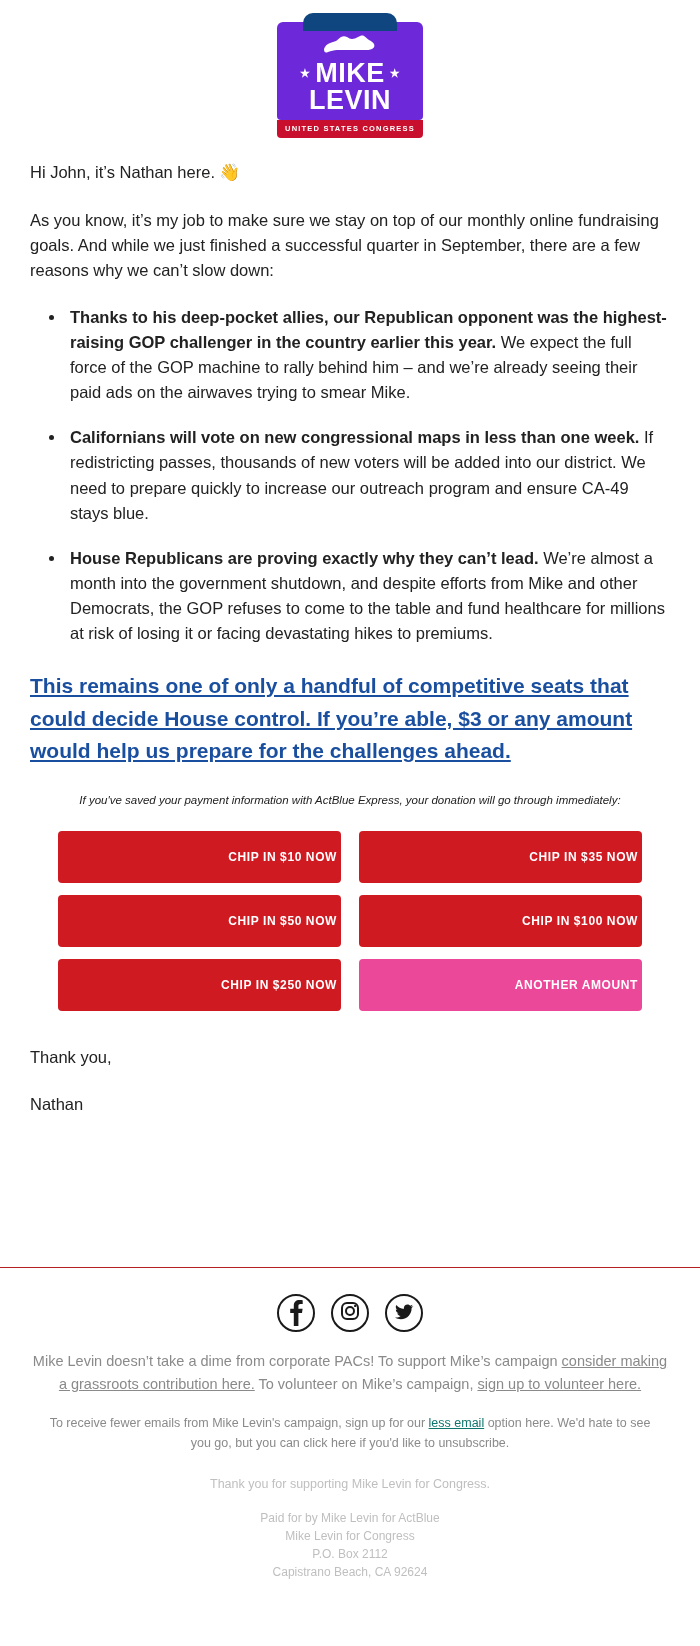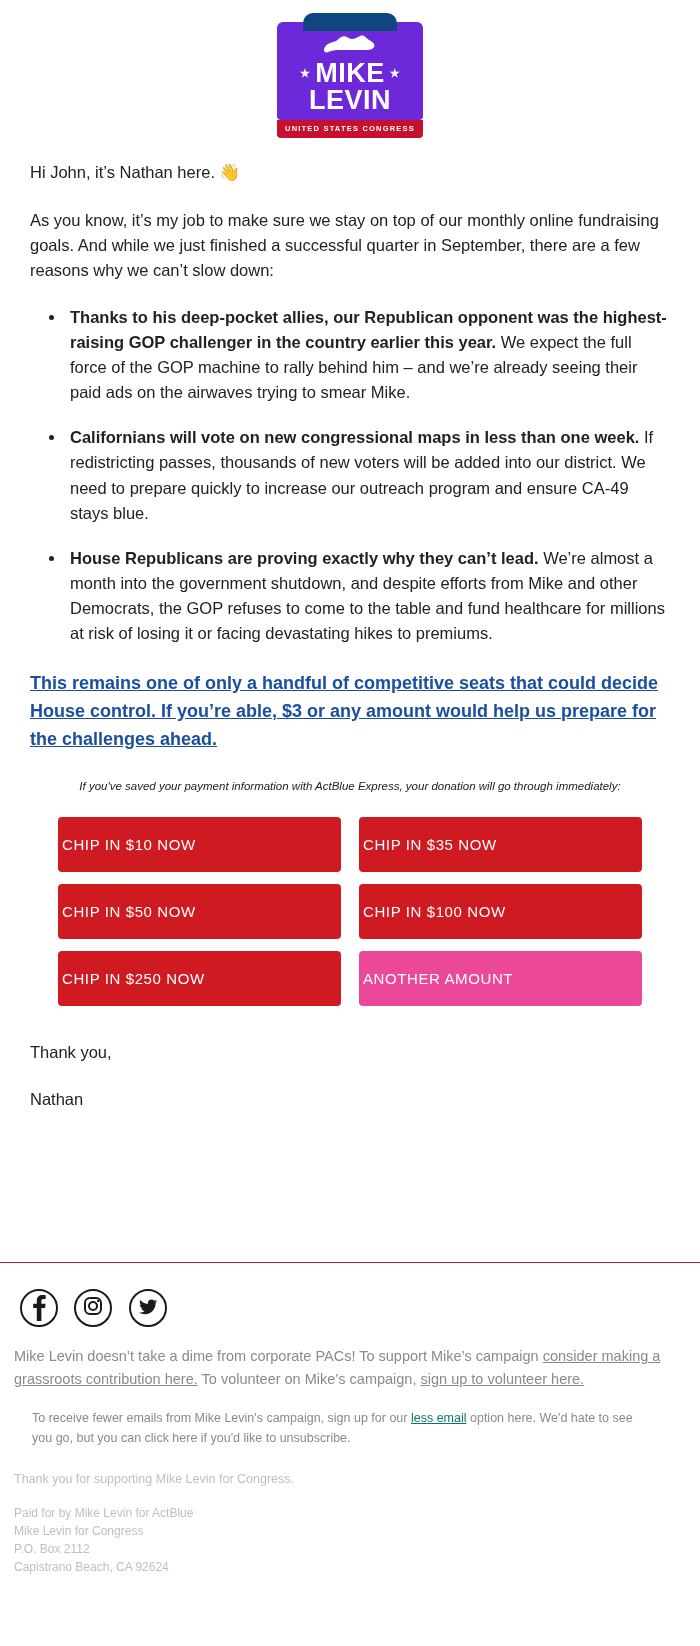--- a/index.html
+++ b/index.html
@@ -101,21 +101,21 @@
     margin-bottom: 20px;
     padding-left: 4px;
   }
   b { font-weight: bold; }
 
   .cta-link {
     display: block;
     color: #1a4fa0;
     font-weight: bold;
     text-decoration: underline;
-    font-size: 18px;
+    font-size: 21px;
     line-height: 1.55;
     margin: 0 0 24px 0;
   }
 
   .express-note {
     text-align: center;
     font-style: italic;
     font-size: 11.5px;
     color: #222222;
     margin: 0 0 12px 0;
@@ -125,24 +125,24 @@
   
   .btn-grid {
     display: grid;
     grid-template-columns: 1fr 1fr;
     gap: 12px 18px;
     padding: 0 58px 0 58px;
     margin-bottom: 34px;
   }
   .amt-btn {
     display: block;
-    text-align: left;
+    text-align: right;
     color: #ffffff;
-    font-weight: normal;
-    font-size: 15px;
+    font-weight: bold;
+    font-size: 12px;
     letter-spacing: 0.6px;
     padding: 19px 4px;
     border-radius: 4px;
     text-decoration: none;
     cursor: pointer;
     border: none;
     font-family: "Liberation Sans", sans-serif;
   }
   .amt-btn.red { background: #cf1a22; }
   .amt-btn.navy { background: #ec4899; }
@@ -155,21 +155,22 @@
     height: 128px;
   }
 
   
   .footer-rule {
     border: none;
     border-top: 1px solid #b52024;
     margin: 0 0 0 0;
   }
   .footer {
-    padding: 24px 30px 26px 14px;
+    padding: 24px 30px 26px 30px;
+    text-align: center;
   }
   .social {
     margin: 2px 0 18px 0;
   }
   .social-icon {
     display: inline-block;
     width: 34px;
     height: 34px;
     border: 2px solid #1a1a1a;
     border-radius: 50%;

